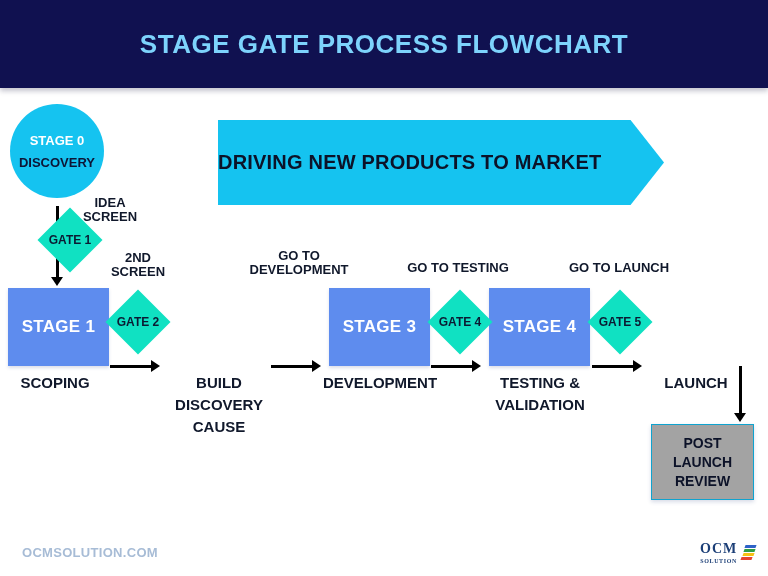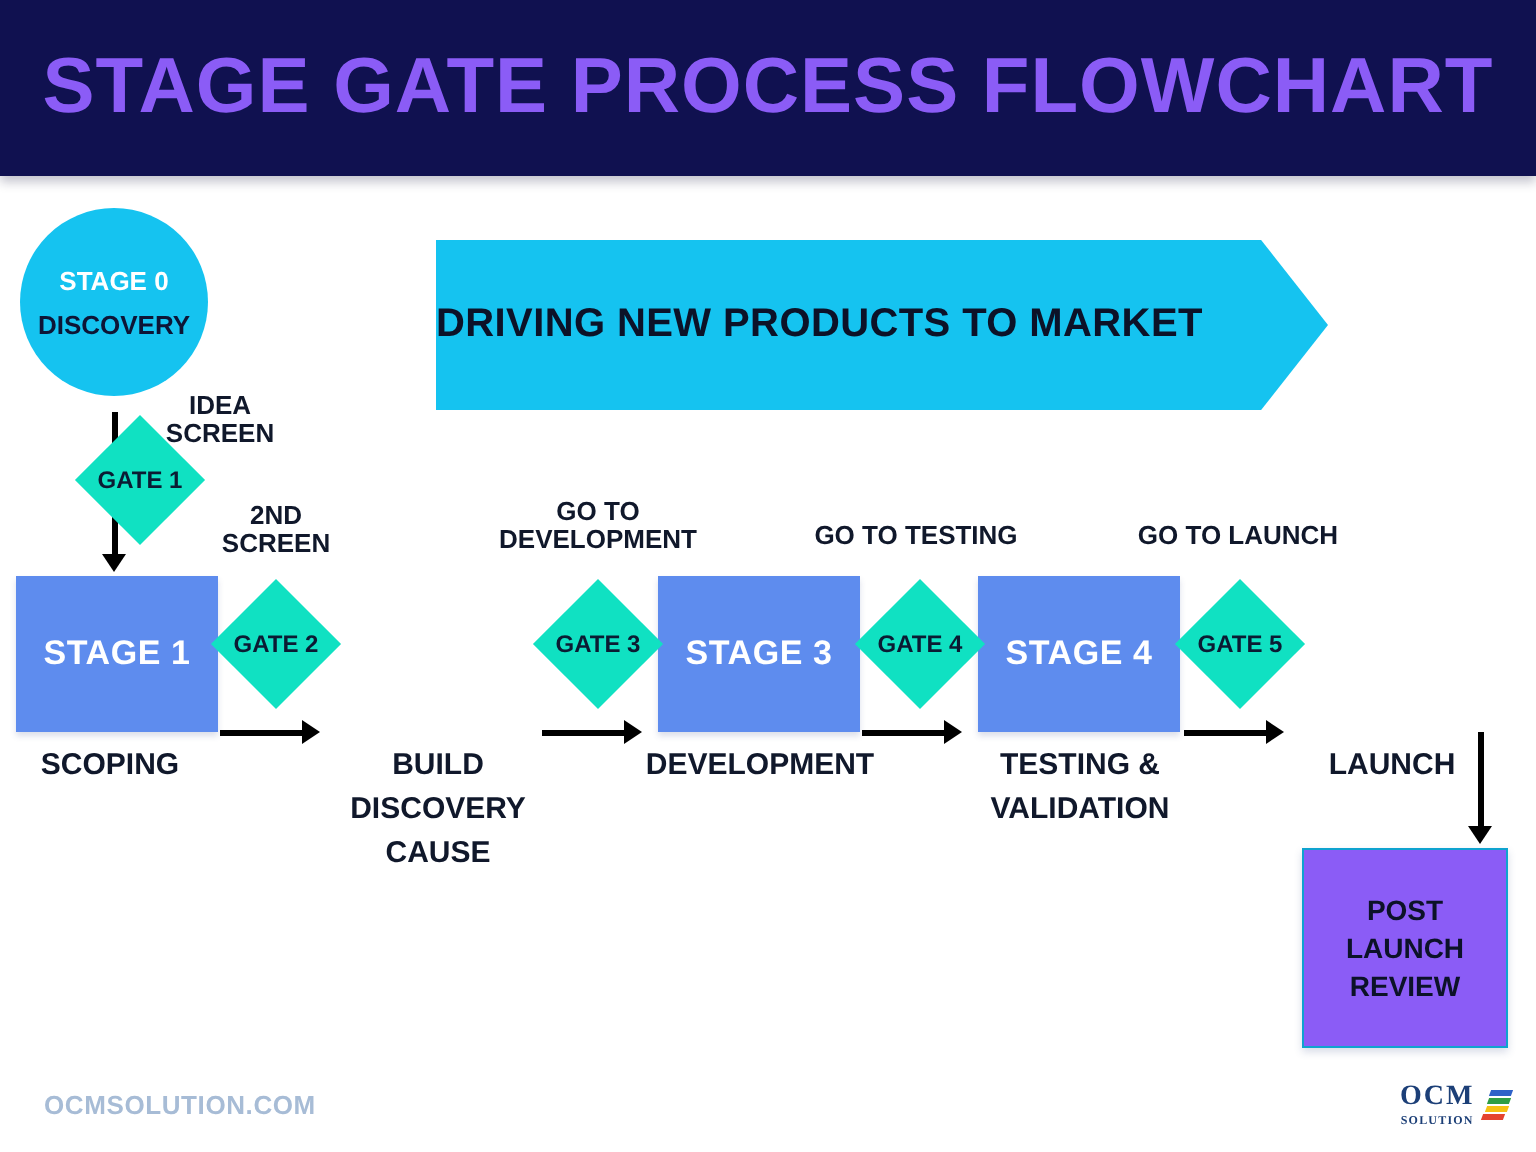--- a/index.html
+++ b/index.html
@@ -6,21 +6,21 @@
   .canvas{
     position:relative;width:768px;height:576px;background:#ffffff;overflow:hidden;
     font-family:"Liberation Sans", sans-serif;
   }
   
   .title-banner{
     position:absolute;left:0;top:0;width:768px;height:88px;background:#101150;
     display:flex;align-items:center;justify-content:center;
     box-shadow:0 3px 5px rgba(20,20,60,.25);
   }
-  .title-banner .title{color:#8b5cf6;font-weight:bold;font-size:39px;letter-spacing:.5px;}
+  .title-banner .title{color:#7dd3fc;font-weight:bold;font-size:26px;letter-spacing:.5px;}
   
   .discovery-circle{
     position:absolute;left:10px;top:104px;width:94px;height:94px;border-radius:50%;
     background:#15c3f0;display:flex;flex-direction:column;align-items:center;justify-content:center;gap:7px;
   }
   .discovery-circle .line1{color:#ffffff;font-weight:bold;font-size:13px;}
   .discovery-circle .line2{color:#0d1536;font-weight:bold;font-size:13px;}
   
   .market-banner{
     position:absolute;left:218px;top:120px;width:446px;height:85px;background:#15c3f0;
@@ -65,21 +65,21 @@
   .harrow .head{position:absolute;right:0;top:0;width:0;height:0;
     border-top:6px solid transparent;border-bottom:6px solid transparent;border-left:9px solid #000;}
   .va1{left:51px;top:206px;height:80px;}
   .va2{left:734px;top:366px;height:56px;}
   .ha1{left:110px;top:360px;width:50px;}
   .ha2{left:271px;top:360px;width:50px;}
   .ha3{left:431px;top:360px;width:50px;}
   .ha4{left:592px;top:360px;width:50px;}
   
   .post-launch{
-    position:absolute;left:651px;top:424px;width:103px;height:100px;background:#8b5cf6;
+    position:absolute;left:651px;top:424px;width:103px;height:76px;background:#a3a3a3;
     border:1px solid #0fa3cf;box-sizing:border-box;display:flex;align-items:center;justify-content:center;
     text-align:center;box-shadow:0 2px 4px rgba(60,80,140,.2);
   }
   .post-launch .label{color:#0c1228;font-weight:bold;font-size:14px;line-height:19px;white-space:pre-line;}
   
   .site-text{
     position:absolute;left:22px;top:545px;color:#a7bcd6;font-weight:bold;font-size:13px;letter-spacing:.3px;
   }
   .logo{position:absolute;left:700px;top:542px;display:flex;align-items:center;gap:4px;}
   .logo-text{display:flex;flex-direction:column;align-items:center;line-height:1;}
@@ -127,23 +127,20 @@
   <div class="stage-box s3">
     <div class="label">STAGE 3</div>
   </div>
   <div class="stage-box s4">
     <div class="label">STAGE 4</div>
   </div>
 
   <div class="gate-wrap g2">
     <div class="label">GATE 2</div>
   </div>
-  <div class="gate-wrap g3">
-    <div class="label">GATE 3</div>
-  </div>
   <div class="gate-wrap g4">
     <div class="label">GATE 4</div>
   </div>
   <div class="gate-wrap g5">
     <div class="label">GATE 5</div>
   </div>
 
   <div class="screen-label" style="left:138px;top:251px;">2ND
 SCREEN</div>
   <div class="screen-label" style="left:299px;top:249px;">GO TO

